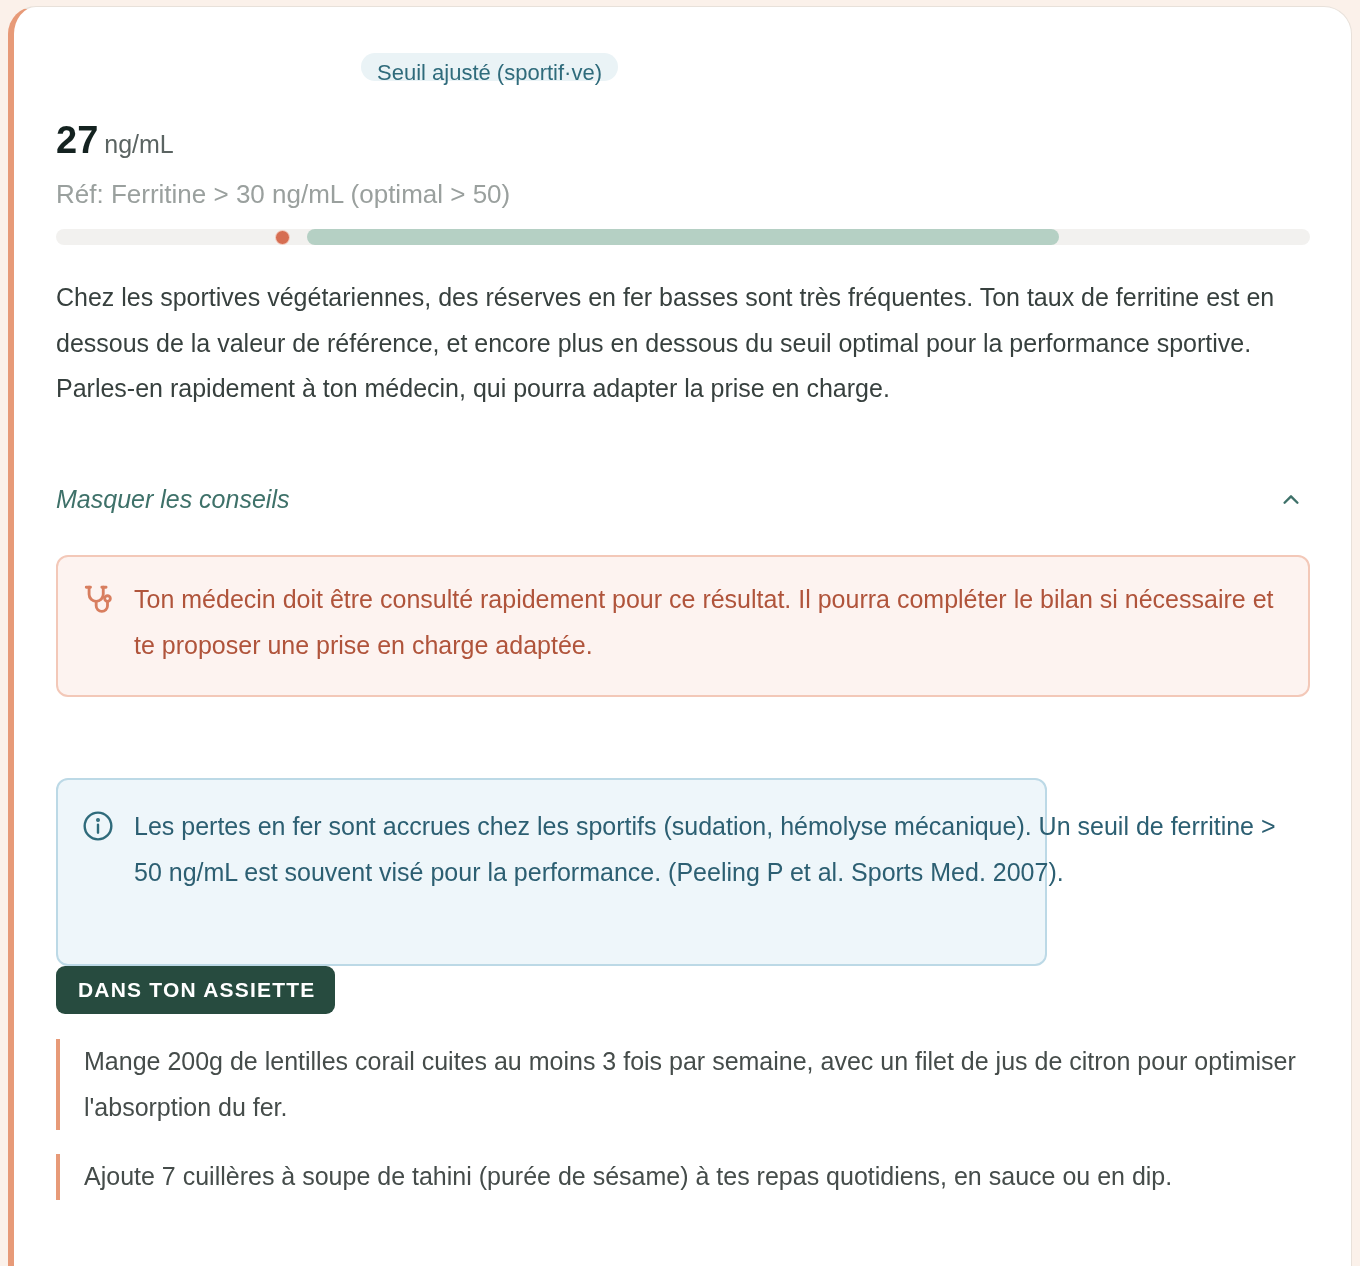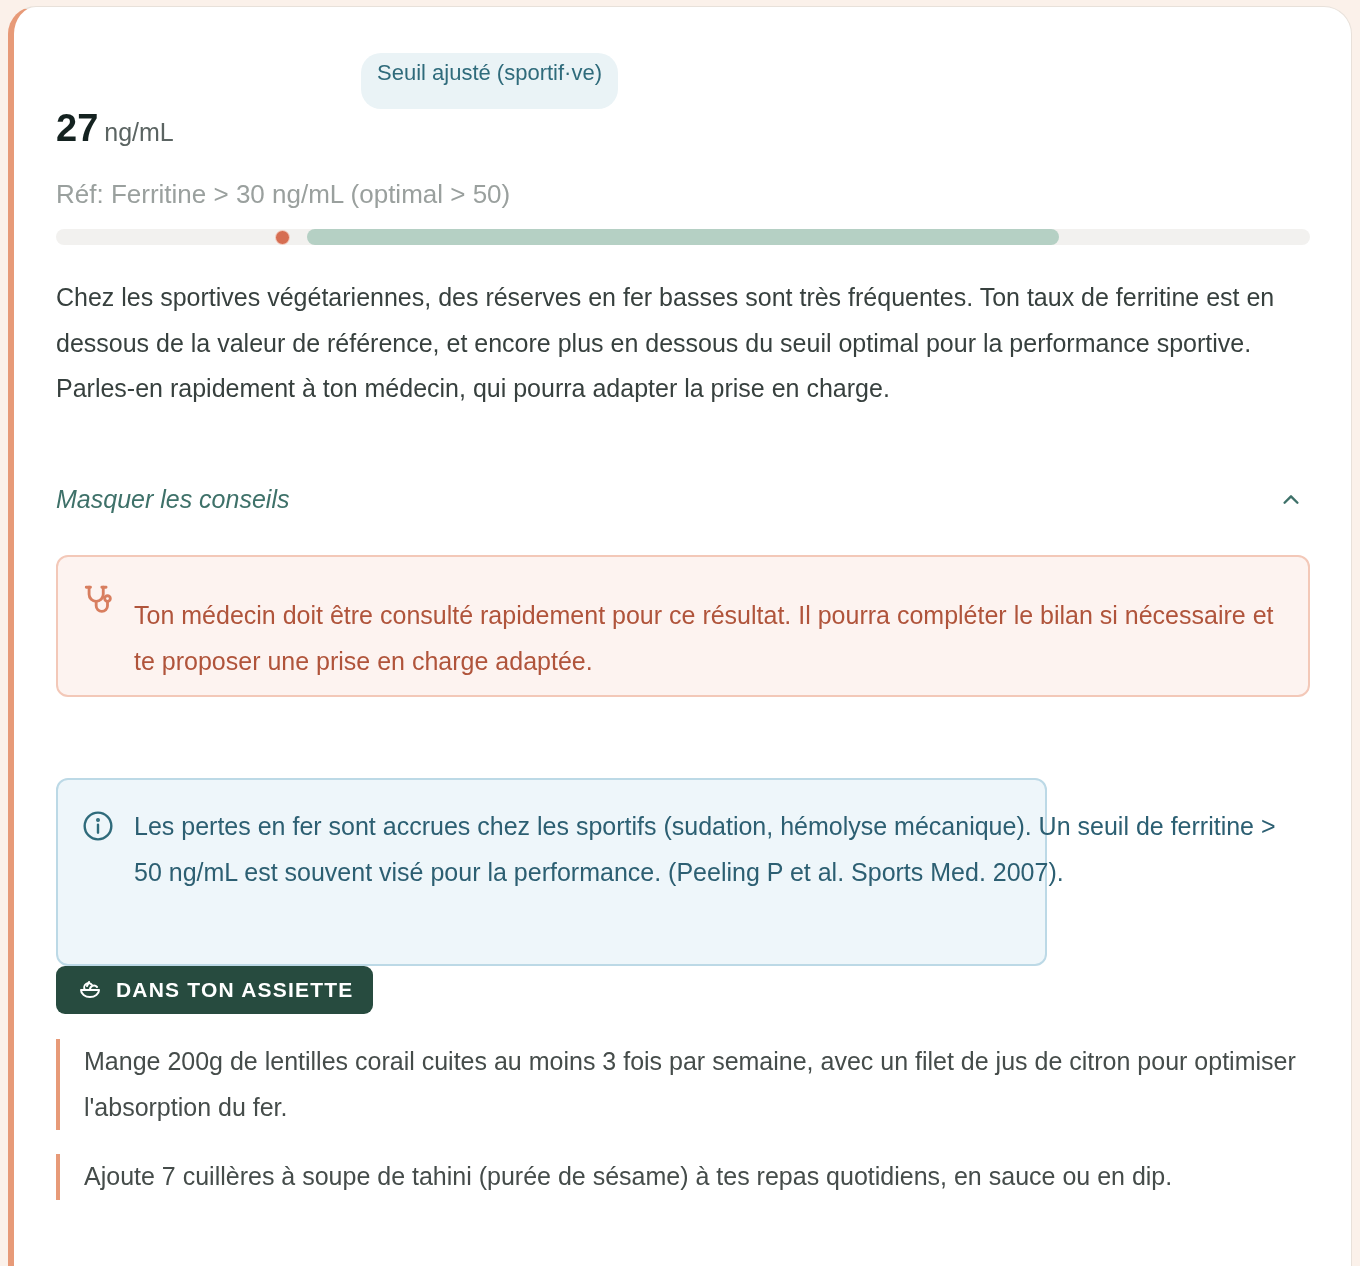--- a/index.html
+++ b/index.html
@@ -41,21 +41,21 @@
       top: 4px;
       font-size: 31px;
       color: #2a4a44;
       font-weight: 500;
       letter-spacing: 0.2px;
     }
     .adjust-badge {
       position: absolute;
       left: 305px;
       top: 2px;
-      height: 56px;
+      height: 28px;
       padding: 0 16px;
       background: #eaf3f6;
       border-radius: 20px;
       color: #2f6b7b;
       font-size: 22px;
       line-height: 40px;
       white-space: nowrap;
     }
     .status-badge {
       position: absolute;
@@ -66,21 +66,21 @@
       background: #b45a45;
       color: #ffffff;
       border-radius: 28px;
       font-size: 22px;
       line-height: 56px;
       text-align: center;
     }
     .value-row {
       position: absolute;
       left: 0;
-      top: 100px;
+      top: 112px;
       height: 46px;
       white-space: nowrap;
     }
     .value-num {
       font-size: 38px;
       font-weight: bold;
       color: #142220;
     }
     .value-unit {
       font-size: 25px;
@@ -165,21 +165,21 @@
     .alert-icon {
       position: absolute;
       left: 24px;
       top: 26px;
       width: 34px;
       height: 34px;
     }
     .alert-text {
       position: absolute;
       left: 76px;
-      top: 36px;
+      top: 20px;
       width: 1150px;
       font-size: 25px;
       line-height: 45.5px;
       color: #b0543b;
     }
     .info-box {
       position: absolute;
       left: 0;
       top: 731px;
       width: 991px;
@@ -214,20 +214,21 @@
       background: #274b3f;
       border-radius: 9px;
       color: #ffffff;
       font-size: 21px;
       font-weight: bold;
       letter-spacing: 1.2px;
       line-height: 48px;
       white-space: nowrap;
       display: flex;
       align-items: center;
+      flex-direction: column;
     }
     .bowl-icon {
       width: 24px;
       height: 24px;
       margin-right: 14px;
     }
     .tip {
       position: absolute;
       left: 0;
       width: 1254px;

